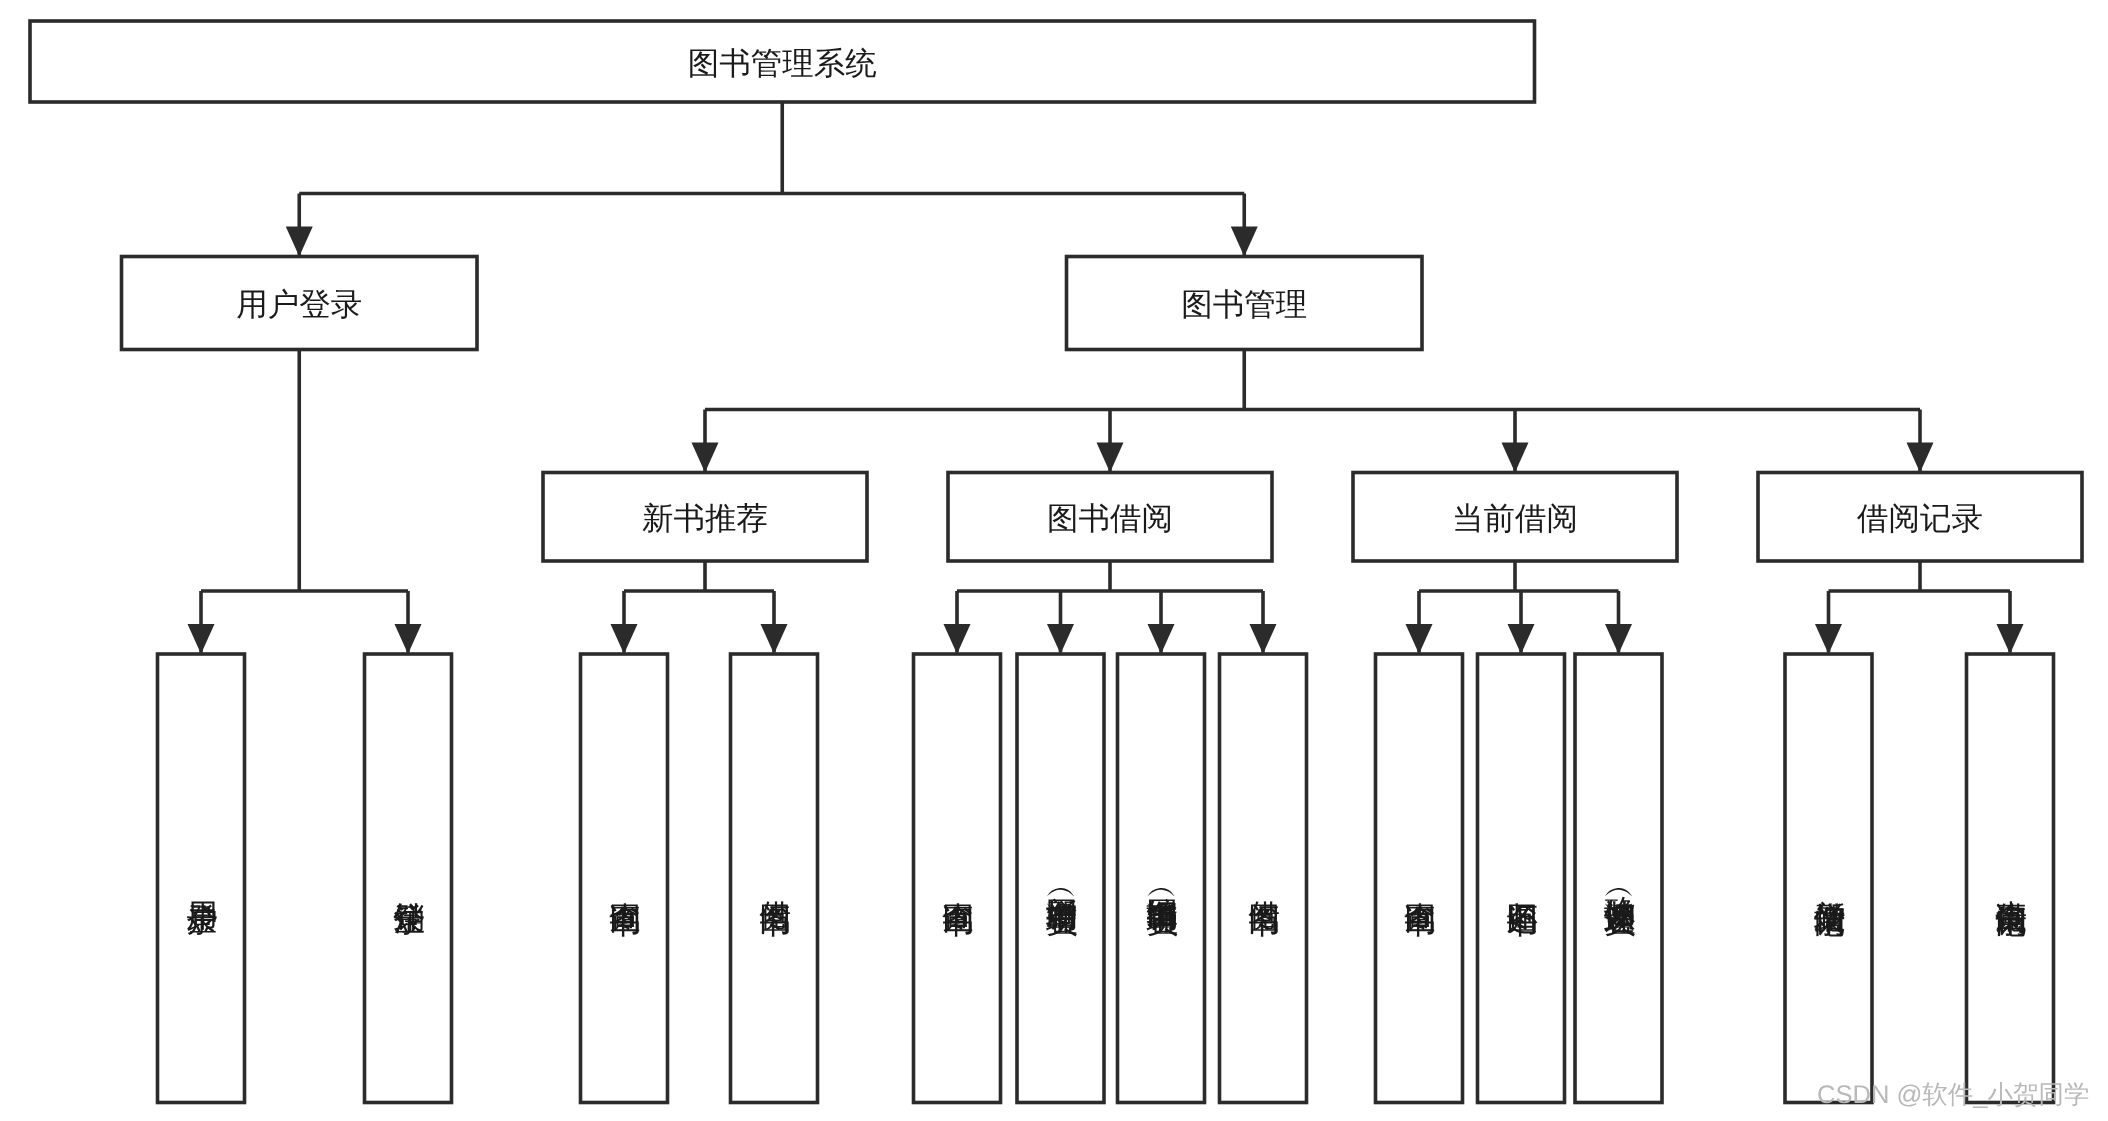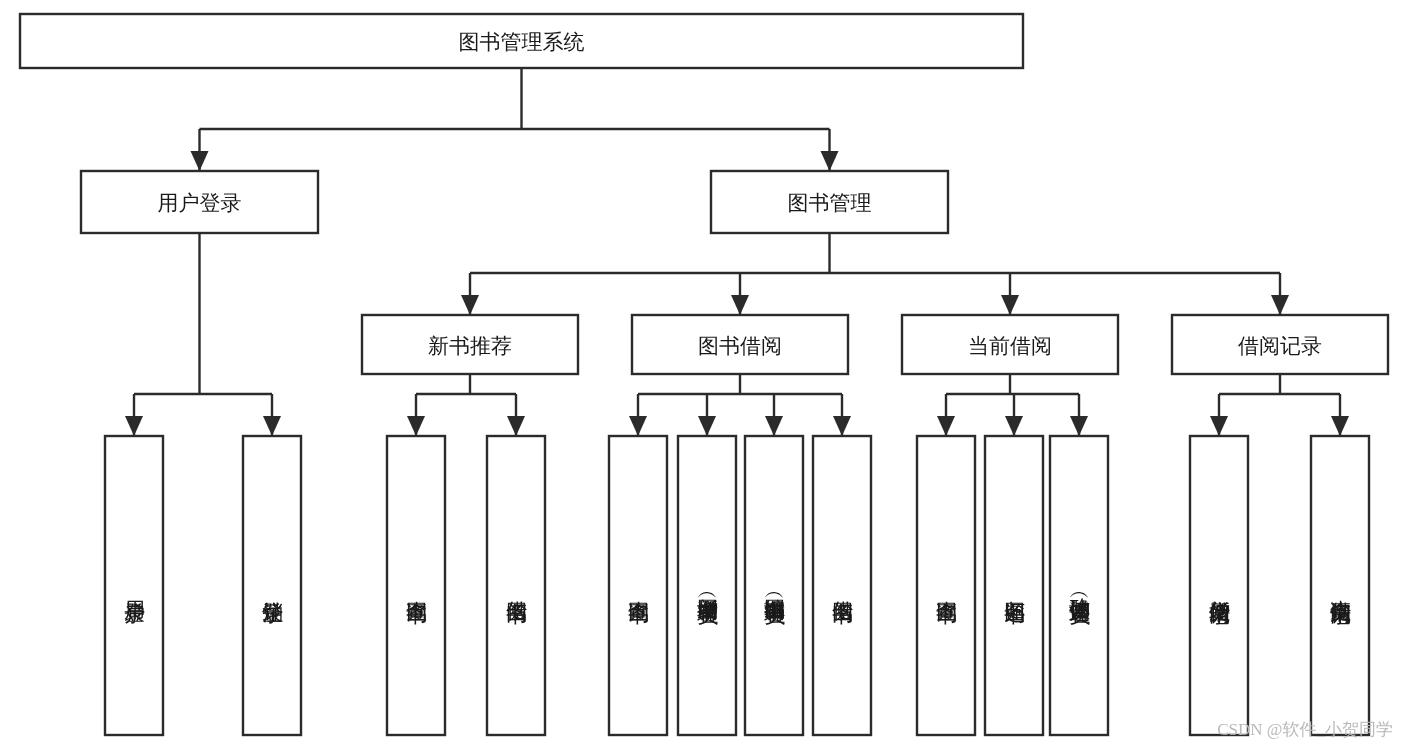--- a/index.html
+++ b/index.html
@@ -60,21 +60,21 @@
     align-items: center;
     justify-content: center;
     text-align: center;
     white-space: pre-line;
     pointer-events: none;
   }
   .watermark {
     position: absolute;
     right: 12px;
     bottom: 6px;
-    font-family: Liberation Serif, serif;
+    font-family: Liberation Sans, sans-serif;
     font-size: 17px;
     color: #b9b9b9;
     white-space: nowrap;
   }
 </style>
 </head>
 <body>
 
 <div id="diagram-root">
 

